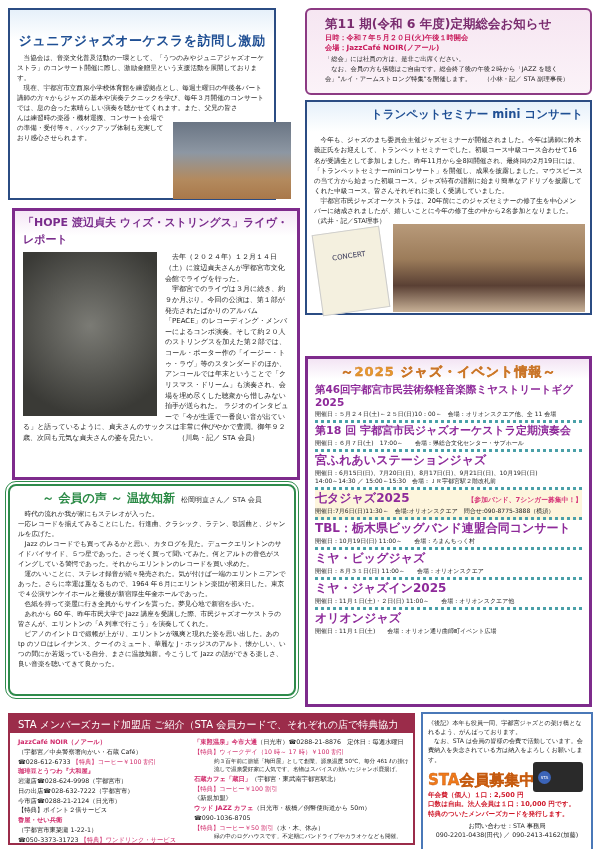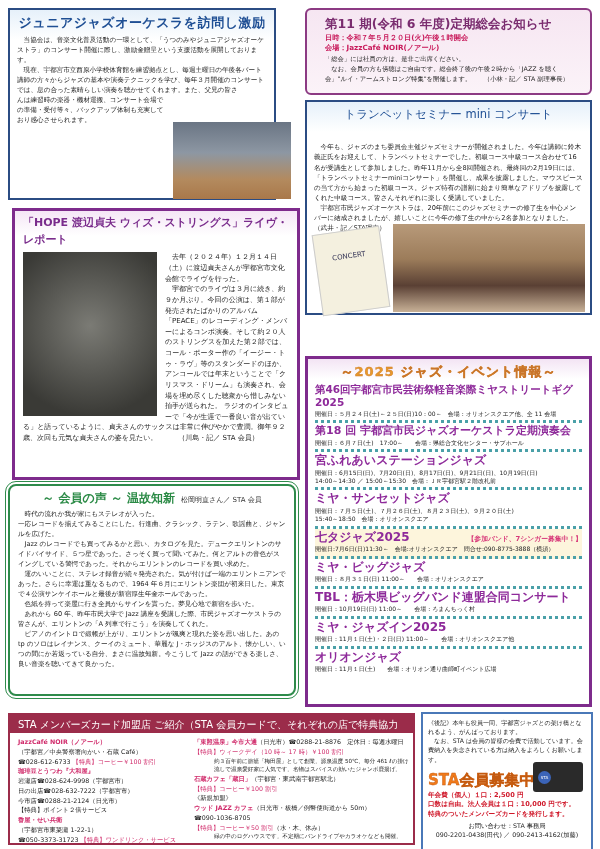--- a/index.html
+++ b/index.html
@@ -1,30 +1,30 @@
 <!DOCTYPE html>
 <html><head>
 <meta charset="utf-8">
 <style>
 *{box-sizing:border-box;margin:0;padding:0}
 body{width:600px;height:849px;background:#fff;font-family:"DejaVu Sans",sans-serif;font-size:6.6px;line-height:1.52;color:#222;position:relative;overflow:hidden}
 .box{position:absolute}
 .p{text-indent:1em}
 
-#junior{left:8px;top:8px;width:268px;height:192px;border:2px solid #2b4c83;background:linear-gradient(#e6f0fa,#fff 30px);padding:3px 7px}
+#junior{left:8px;top:8px;width:268px;height:192px;border:2px solid #2b4c83;background:linear-gradient(#e6f0fa,#fff 30px);padding:21px 7px}
 #junior h2{color:#1f4f94;font-size:13px;text-align:center;font-weight:bold;margin-bottom:2px;letter-spacing:.5px}
 #junior .photo{position:absolute;left:163px;top:112px;width:118px;height:77px;background:linear-gradient(#6a7584 0%,#8d97a3 40%,#b38a5e 75%,#a9784a 100%)}
 #junior .narrow{width:150px}
 
 #meeting{left:305px;top:8px;width:287px;height:87px;border:2px solid #8c3a83;border-radius:6px;background:linear-gradient(#f6e6f2,#fbf3f8);padding:4px 18px}
 #meeting h2{color:#7a2c6f;font-size:12.5px;font-weight:bold}
 #meeting .red{color:#c8195a;font-weight:bold;font-size:7.2px;line-height:1.35}
 
 #trumpet{left:305px;top:100px;width:287px;height:215px;border:2px solid #2b4c83;background:linear-gradient(#e6f0fa,#fff 30px);padding:4px 7px}
-#trumpet h2{color:#1f4f94;font-size:11.5px;text-align:center;font-weight:normal;margin-bottom:19px}
+#trumpet h2{color:#1f4f94;font-size:11.5px;text-align:right;font-weight:bold;margin-bottom:12px}
 #trumpet .poster{position:absolute;left:10px;top:128px;width:68px;height:82px;background:#f4f0df;border:1px solid #ccc;transform:rotate(-8deg);font-size:7px;color:#335;text-align:center;padding-top:20px}
 #trumpet .photo{position:absolute;left:86px;top:122px;width:192px;height:88px;background:linear-gradient(#b89a7a,#9c7c5a 40%,#5a4034 70%,#c8b197)}
 
 #hope{left:12px;top:208px;width:288px;height:272px;border:3px solid #7e2b8c;background:linear-gradient(#f5e6f6,#fff 25px);padding:4px 8px}
 #hope h2{color:#7a2c8c;font-size:11px;font-weight:bold;margin-bottom:4px}
 #hope .photo{float:left;width:134px;height:164px;margin-right:8px;background:radial-gradient(circle at 50% 45%,#7b7b75,#3a3a36 80%)}
 
 #voices{left:8px;top:484px;width:288px;height:212px;border:2px solid #2e8b4b;border-radius:8px;outline:1px solid #2e8b4b;outline-offset:2px;padding:3px 8px}
 #voices h2{text-align:center;color:#2a8a45;font-size:12px;font-weight:bold;margin-bottom:2px}
 #voices h2 small{font-size:7px;color:#333;font-weight:normal;margin-left:6px}
@@ -105,37 +105,32 @@
     </div>
   <div class="ev">
       <div class="t" style="font-size:11px">第18 回 宇都宮市民ジャズオーケストラ定期演奏会</div>
       <div class="d">開催日：６月７日(土)　17:00～　　会場：県総合文化センター・サブホール</div>
     </div>
   <div class="ev">
       <div class="t">宮ふれあいステーションジャズ</div>
       <div class="d">開催日：6月15日(日)、7月20日(日)、8月17日(日)、9月21日(日)、10月19日(日)</div>
       <div class="d">14:00～14:30 ／ 15:00～15:30　会場：ＪＲ宇都宮駅２階改札前</div>
     </div>
-  <div class="ev">
-      <div class="t">ミヤ・サンセットジャズ</div>
-      <div class="d">開催日：７月５日(土)、７月２６日(土)、８月２３日(土)、９月２０日(土)</div>
-      <div class="d">15:40～18:50　会場：オリオンスクエア</div>
-    </div>
   <div class="ev tanabata">
       <span class="recruit">【参加バンド、7シンガー募集中！】</span>
       <div class="t">七タジャズ2025</div>
       <div class="d">開催日:7月6日(日)11:30～　会場:オリオンスクエア　問合せ:090-8775-3888（横須）</div>
     </div>
   <div class="ev">
+      <div class="t">TBL：栃木県ビッグバンド連盟合同コンサート</div>
+      <div class="d">開催日：10月19日(日) 11:00～　　会場：ろまんちっく村</div>
+    </div>
+  <div class="ev">
       <div class="t">ミヤ・ビッグジャズ</div>
       <div class="d">開催日：８月３１日(日) 11:00～　　会場：オリオンスクエア</div>
-    </div>
-  <div class="ev">
-      <div class="t">TBL：栃木県ビッグバンド連盟合同コンサート</div>
-      <div class="d">開催日：10月19日(日) 11:00～　　会場：ろまんちっく村</div>
     </div>
   <div class="ev">
       <div class="t">ミヤ・ジャズイン2025</div>
       <div class="d">開催日：11月１日(土)・２日(日) 11:00～　　会場：オリオンスクエア他</div>
     </div>
   <div class="ev">
       <div class="t">オリオンジャズ</div>
       <div class="d">開催日：11月１日(土)　　会場：オリオン通り曲師町イベント広場</div>
     </div>
 </div>

